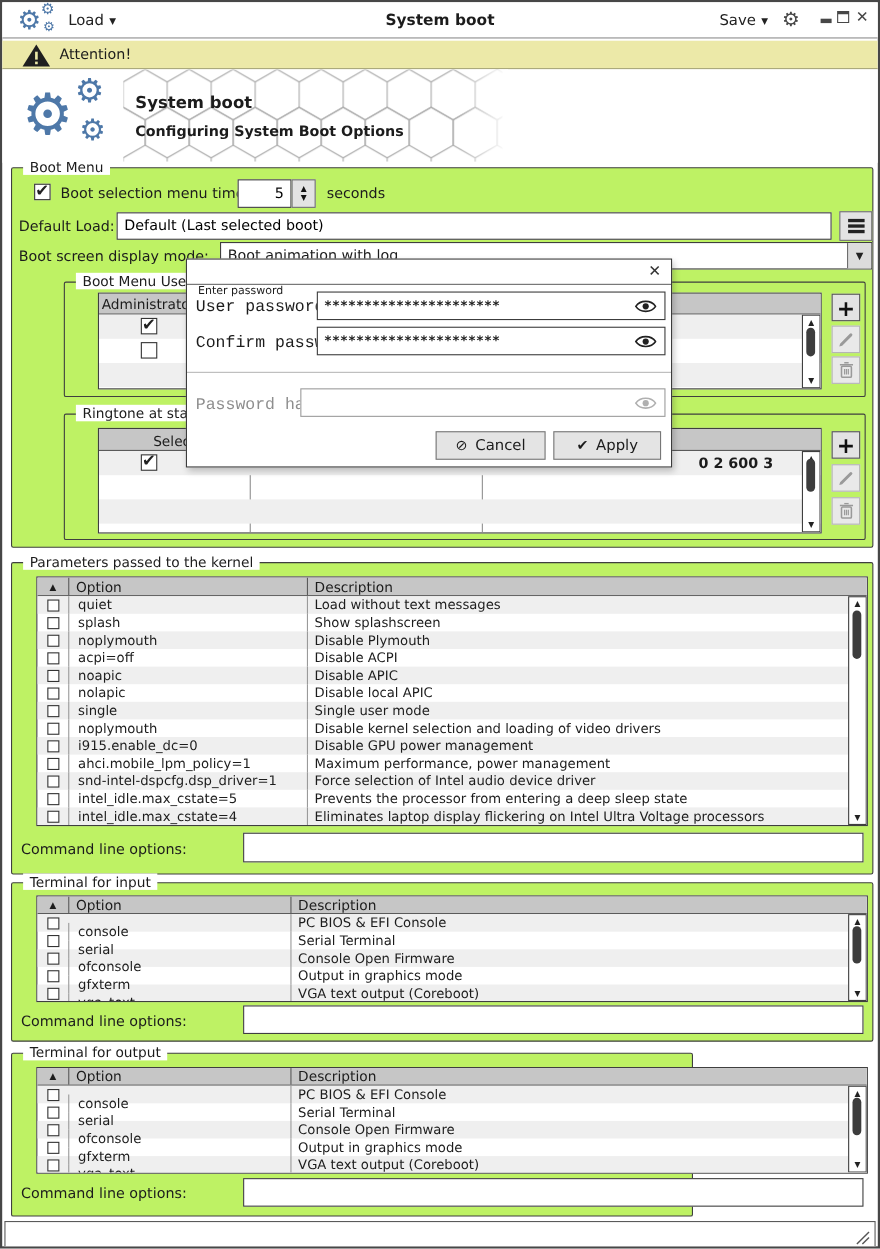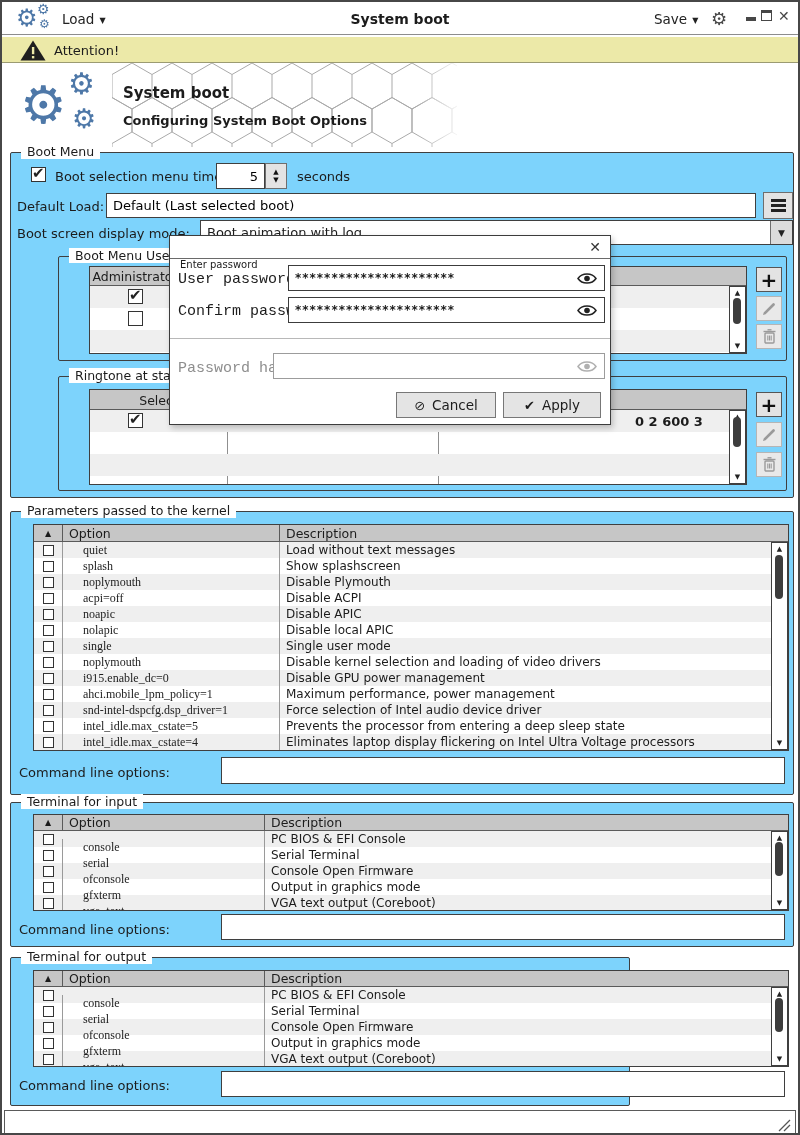--- a/index.html
+++ b/index.html
@@ -17,41 +17,41 @@
   .ctl{color:#474747;}
   .min-glyph{width:10px;height:3.5px;background:#474747;}
   .max-glyph{width:11px;height:11px;border:1.6px solid #474747;border-top:3.2px solid #474747;}
   
   .attention{position:absolute;left:0;top:35px;right:0;height:26px;background:#ece9a8;border-bottom:1.5px solid #9b9b72;}
   
   .hexfade{background:linear-gradient(90deg,rgba(255,255,255,0),#fff);}
   .h-title{font-size:15px;font-weight:bold;}
   .h-sub{font-size:13px;font-weight:bold;}
   
-  .group{position:absolute;border:1.6px solid #3f3f3f;border-radius:2px;background:#7dd3fc;}
+  .group{position:absolute;border:1.6px solid #3f3f3f;border-radius:2px;background:#bef264;}
   .leg{position:absolute;top:-9px;left:10px;background:#fff;padding:0 6px;font-size:12.5px;white-space:nowrap;}
   
   .txt{border:1.6px solid #3f3f3f;background:#fff;font-family:inherit;font-size:13px;padding:0 6px;outline:none;}
   .btnbox{border:1.6px solid #6e6e6e;background:#e3e3e3;display:flex;align-items:center;justify-content:center;}
   .combo{border:1.6px solid #3f3f3f;background:#fff;display:flex;align-items:center;}
   .combo .val{flex:1;font-size:13px;padding-left:6px;white-space:nowrap;overflow:hidden;}
   .combo .arrow{width:22px;align-self:stretch;border-left:1.4px solid #6e6e6e;background:#dcdcdc;
                 display:flex;align-items:center;justify-content:center;font-size:9px;color:#222;}
   
   .cb{display:inline-block;width:15px;height:15px;border:1.7px solid #333;background:#fff;position:relative;}
   .cb.small{width:11px;height:11px;border-width:1.4px;}
   .cb.checked:after{content:"✔";position:absolute;left:0px;top:-4px;font-size:15px;color:#222;}
   
   .tbl{position:absolute;border:1.6px solid #3f3f3f;background:#fff;overflow:hidden;}
   .thead{display:flex;background:#c6c6c6;border-bottom:1.3px solid #5a5a5a;align-items:center;font-size:12.5px;}
   .trow{display:flex;height:16px;align-items:center;font-size:12px;}
   .rows>.trow:nth-child(odd){background:#efefef;}
   .cbcell{flex:0 0 28px;display:flex;justify-content:center;align-items:center;height:100%;}
   .cell{height:100%;display:flex;align-items:center;border-left:1px solid #9a9a9a;}
-  .opt{padding-left:20px;font-family:Liberation Serif, serif;}
+  .opt{padding-left:8px;}
   .tbl-k .opt{flex:0 0 217px;} .tbl-t .opt{flex:0 0 202px;margin-top:16px;}
   .desc{flex:1;padding-left:6px;overflow:hidden;white-space:nowrap;}
   .hcell{border-left:1px solid #5a5a5a;}
   .sortcell{flex:0 0 28px;text-align:center;font-size:8px;}
   
   .vscroll{position:absolute;width:17px;border:1.4px solid #3f3f3f;background:#fff;}
   .sarrow{position:absolute;left:0;right:0;text-align:center;font-size:7px;color:#222;line-height:10px;height:10px;}
   .sarrow.up{top:1px;} .sarrow.dn{bottom:1px;}
   .sthumb{position:absolute;left:3px;width:8px;background:#3d3d3d;border-radius:5px;}
   

